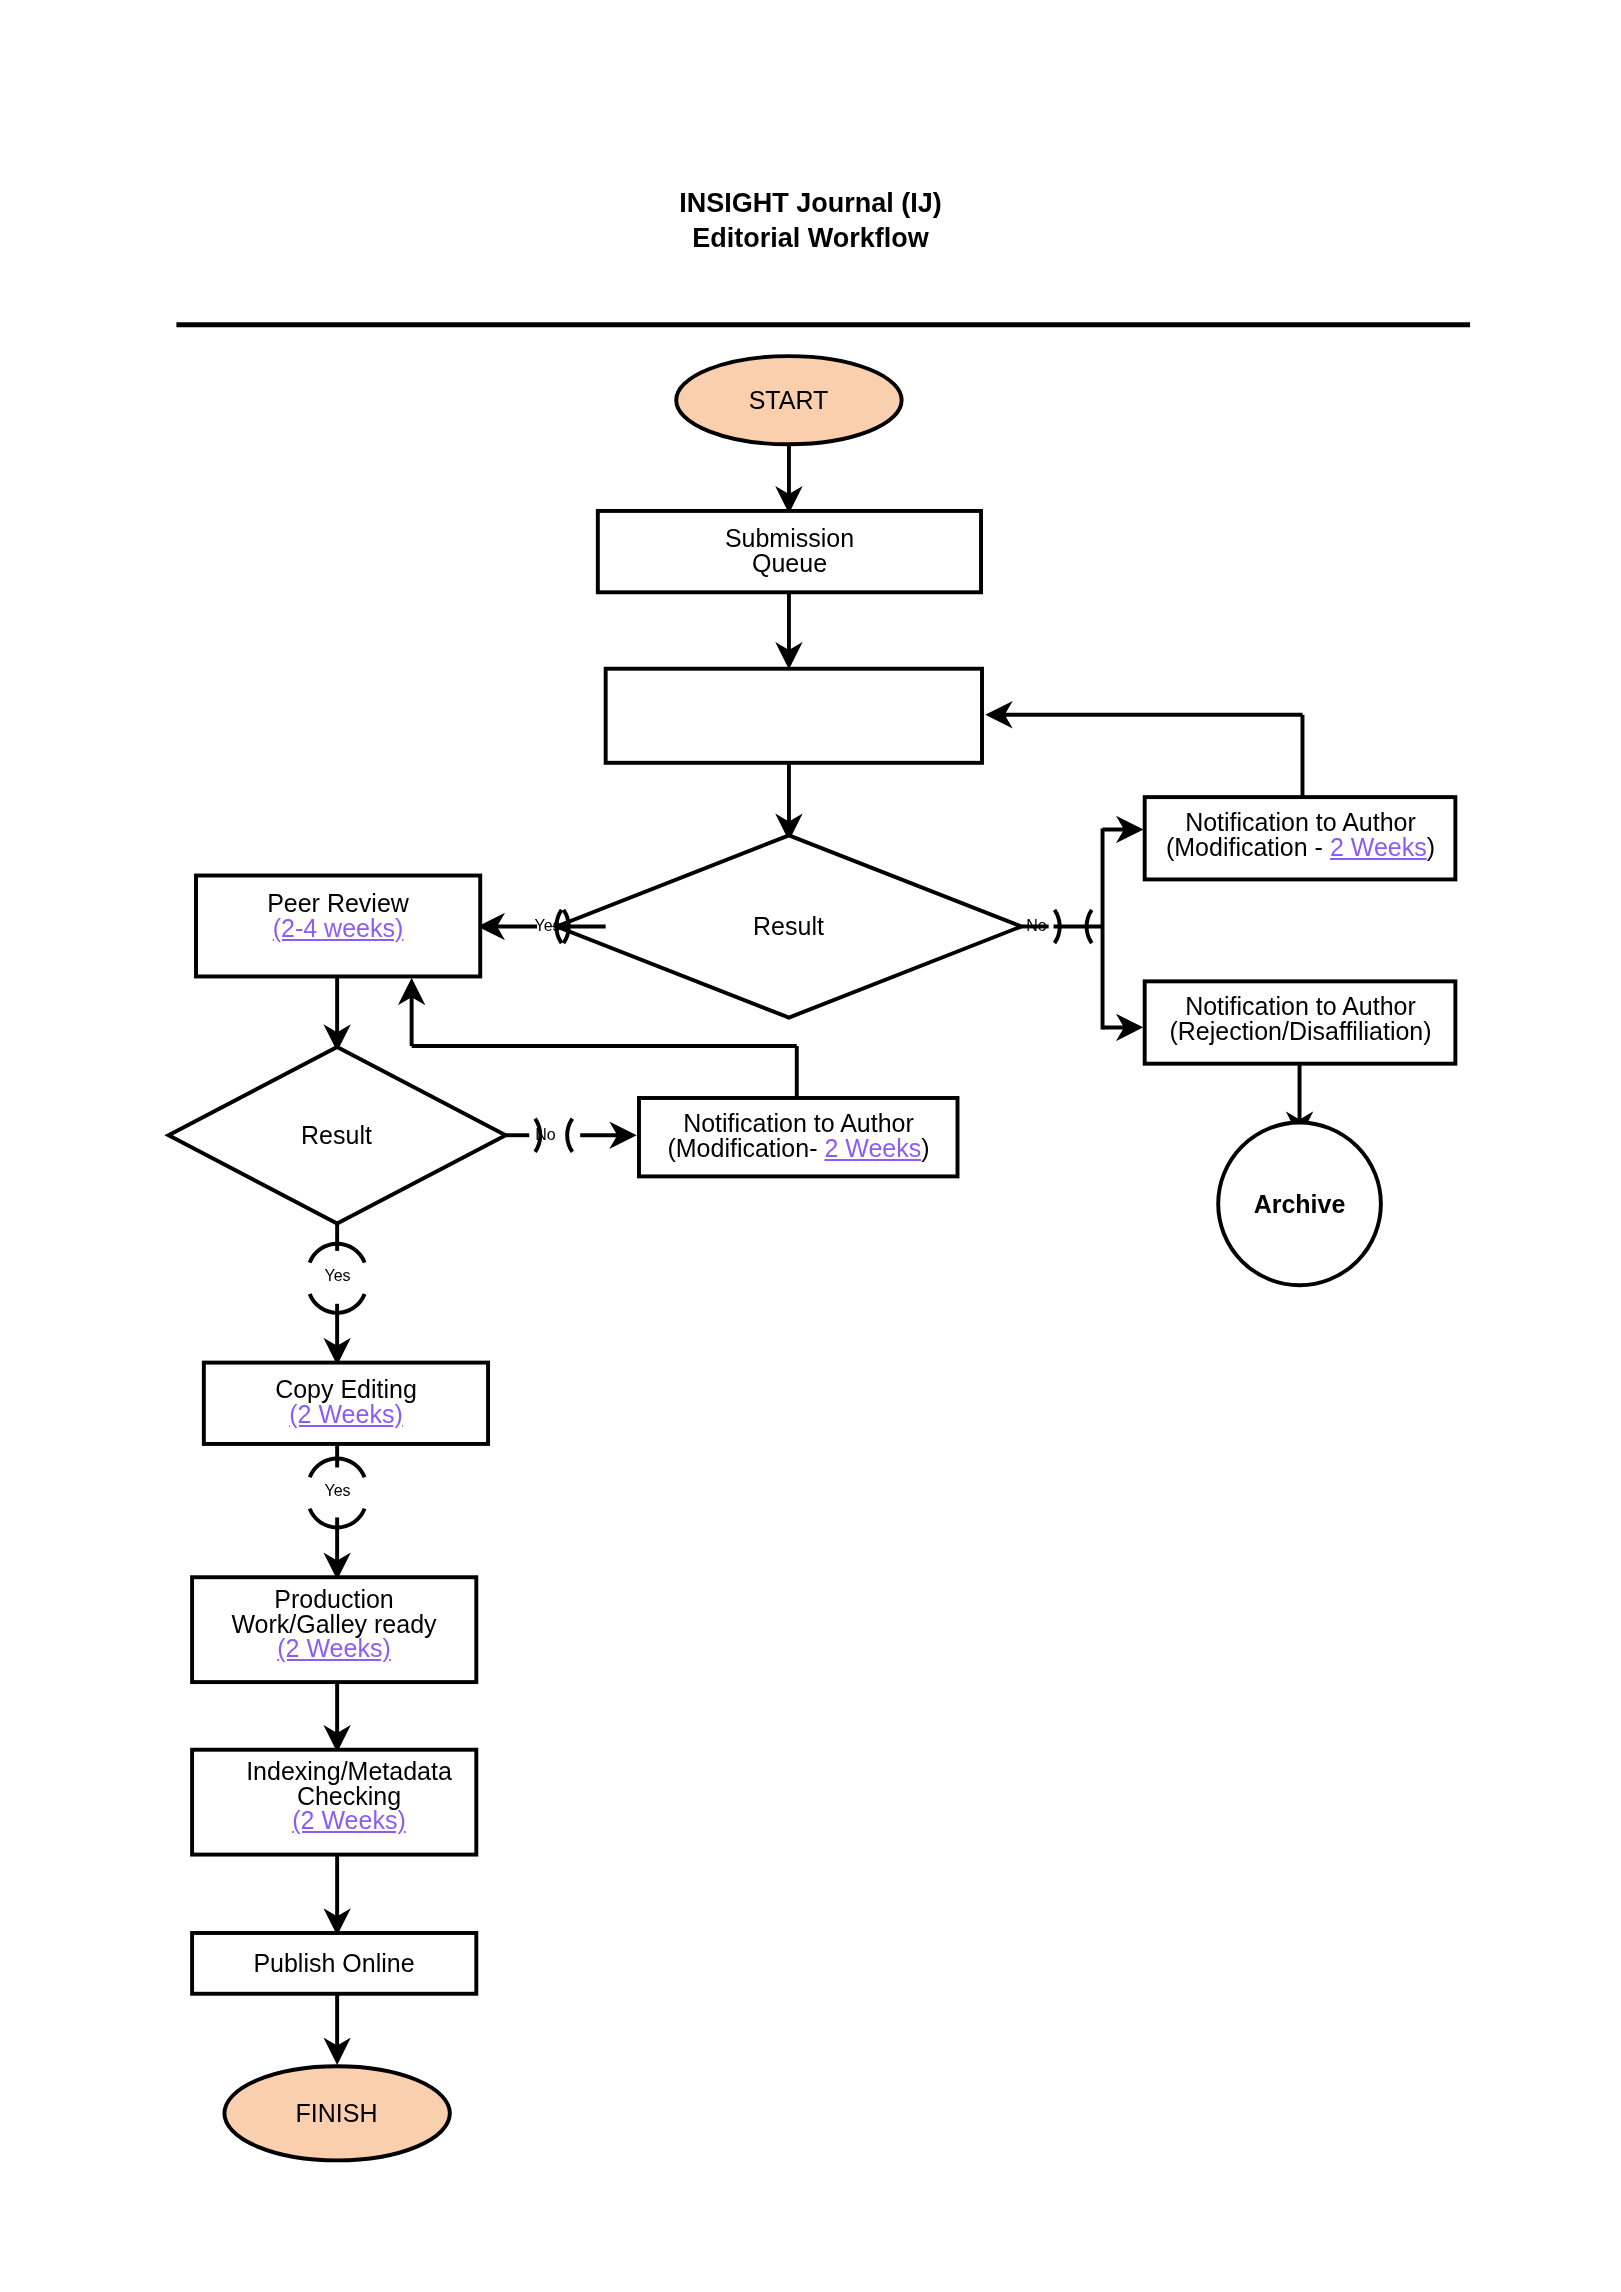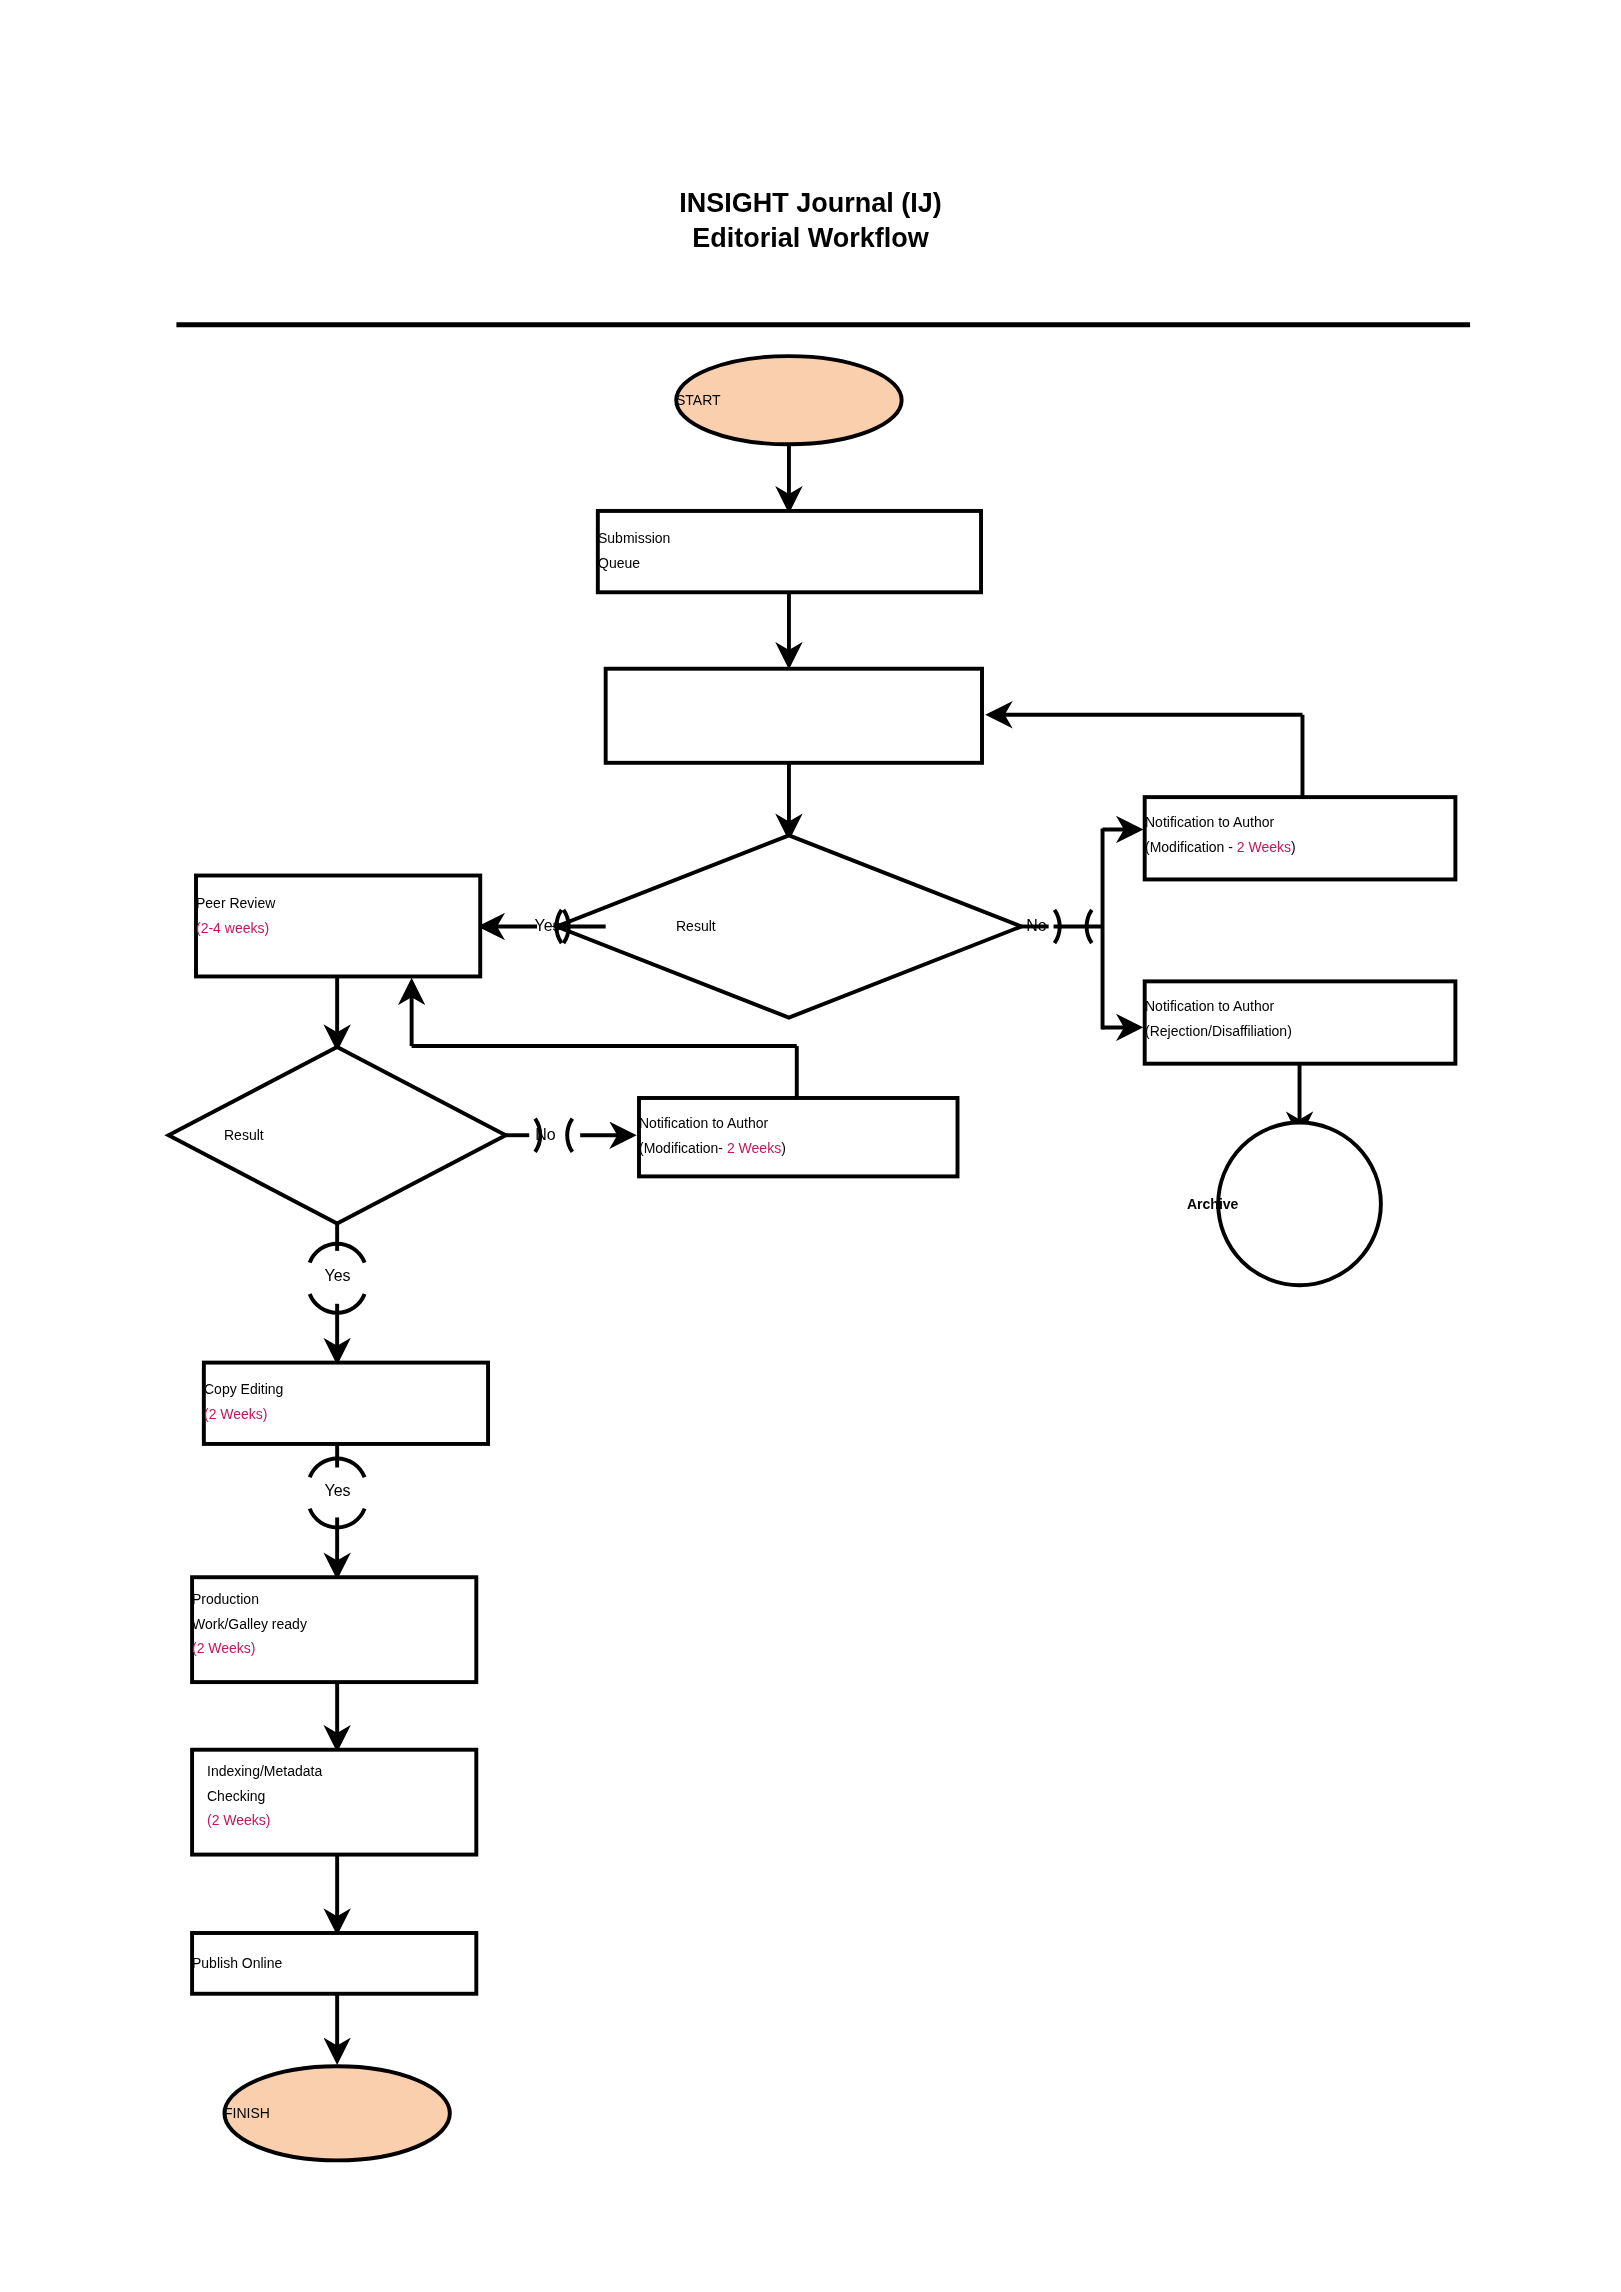--- a/index.html
+++ b/index.html
@@ -29,28 +29,28 @@
     width: 1621px;
     text-align: center;
     font-size: 27px;
     font-weight: bold;
     line-height: 35px;
     color: #000000;
   }
   .title-line { display: block; }
   .node-label {
     position: absolute;
-    text-align: left;
+    text-align: center;
     color: #000000;
-    font-size: 14px;
+    font-size: 25px;
     line-height: 24.5px;
     pointer-events: none;
     white-space: nowrap;
   }
-  .node-label .red { color: #be185d; }
+  .node-label .red { color: #8b5cf6; text-decoration: underline; }
   .edge-label {
     position: absolute;
     text-align: center;
     color: #000000;
     font-size: 16px;
     line-height: 19.6px;
     white-space: nowrap;
   }
 </style>
 </head>

